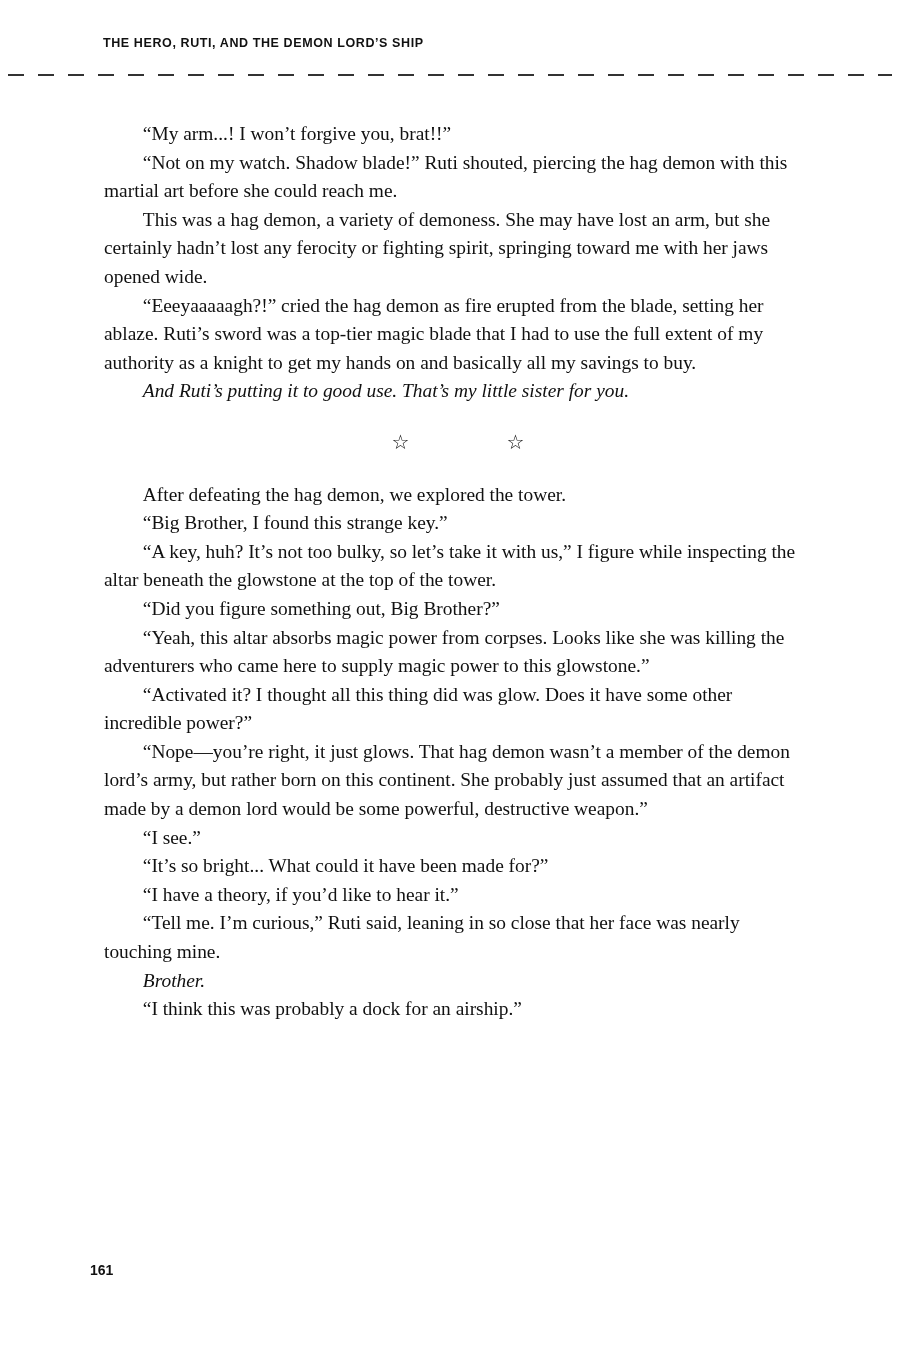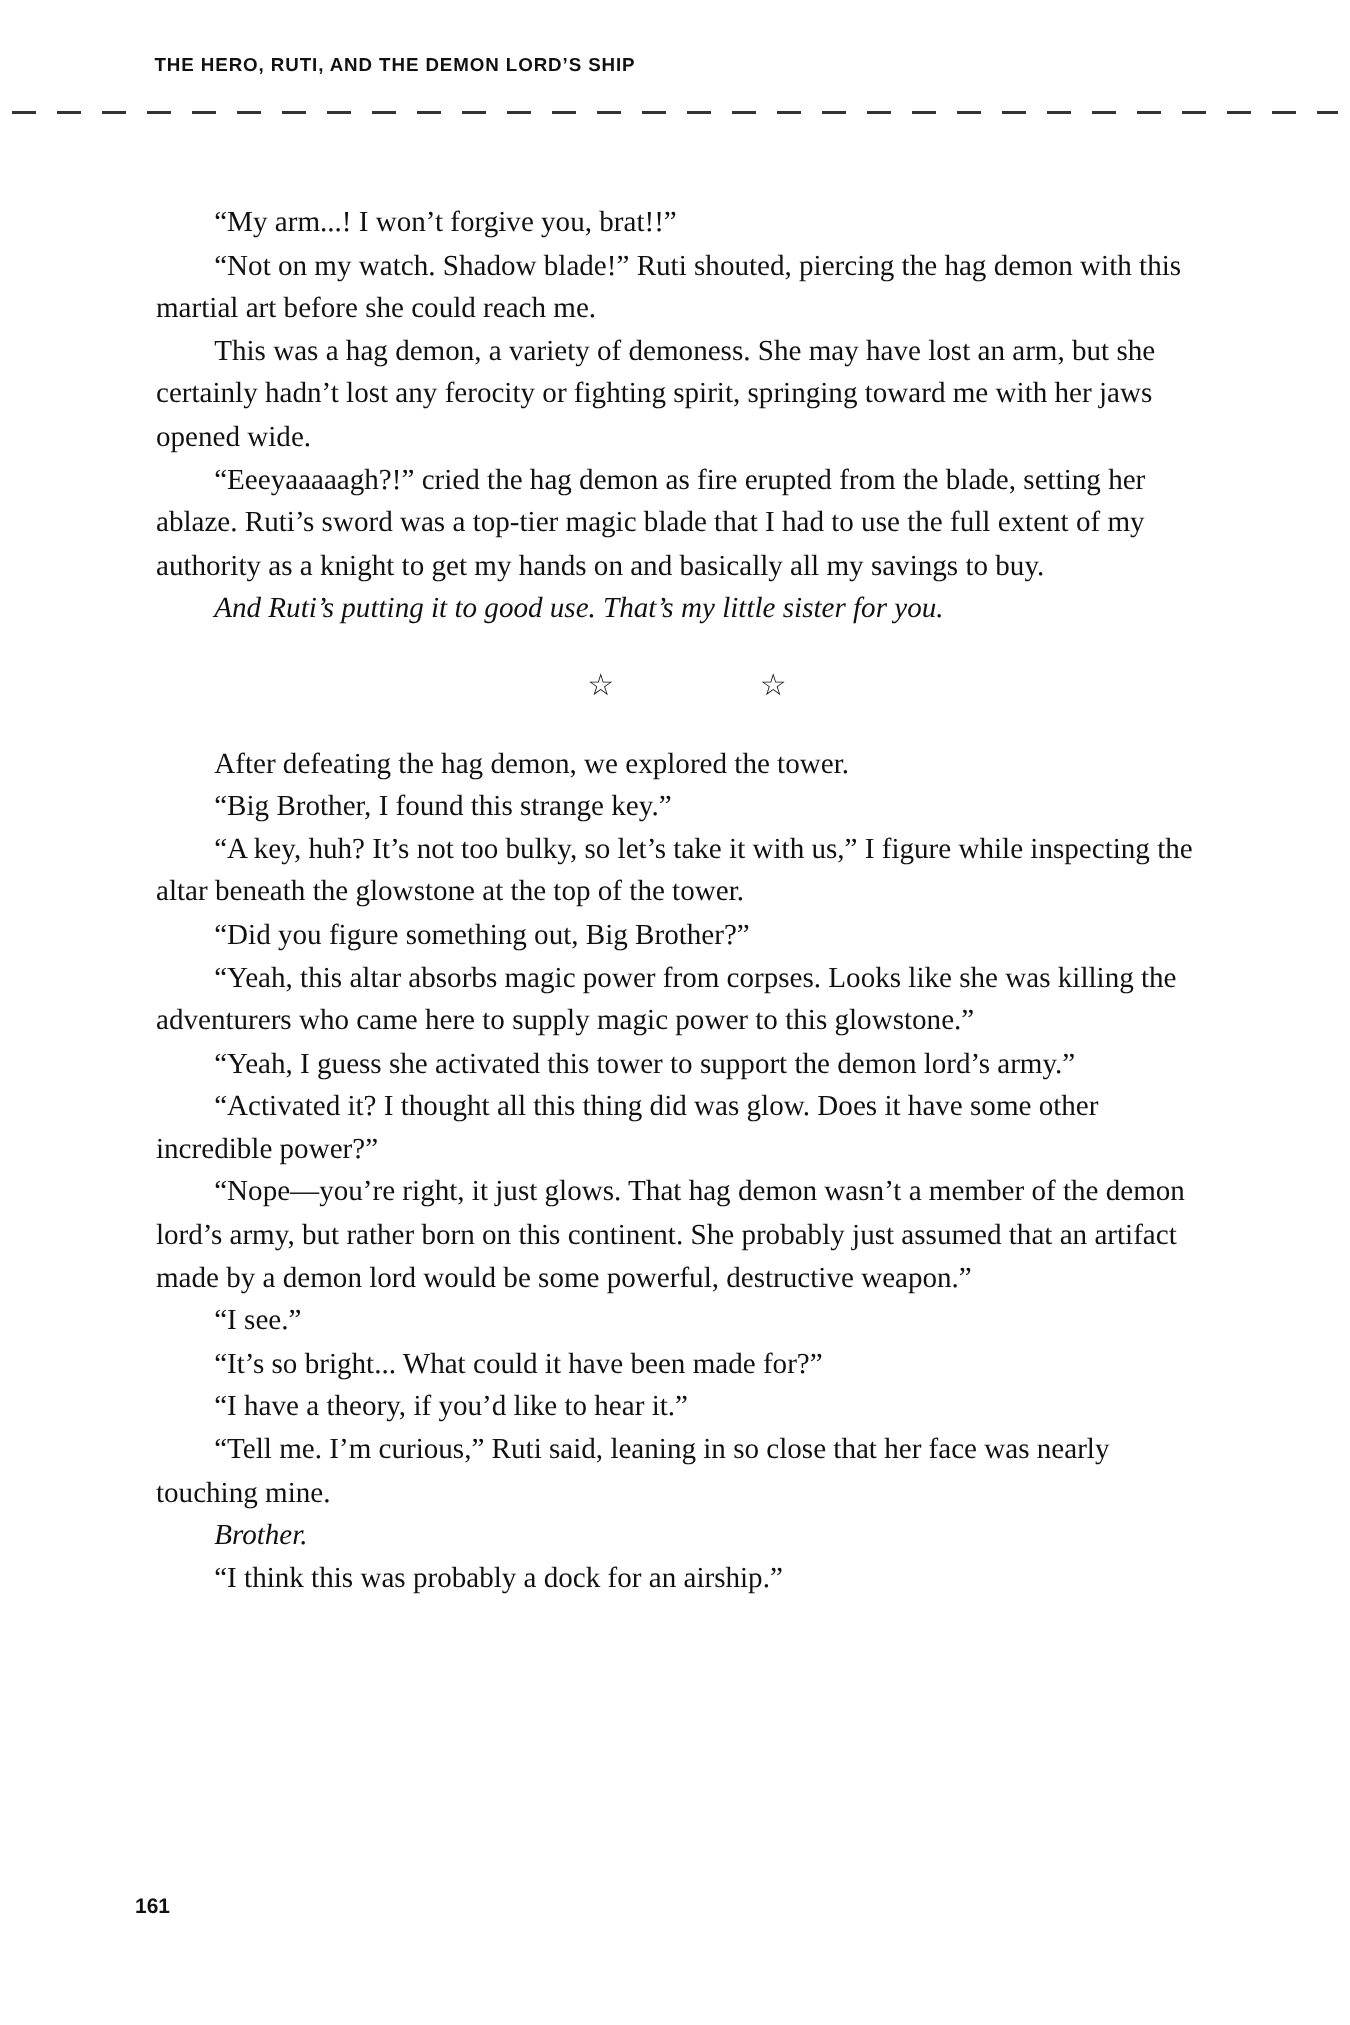--- a/index.html
+++ b/index.html
@@ -41,21 +41,21 @@
     background-image: repeating-linear-gradient(
       to right,
       #333333 0px,
       #333333 16px,
       transparent 16px,
       transparent 30px
     );
   }
   .body-text {
     position: absolute;
-    top: 135px;
+    top: 120px;
     left: 104px;
     width: 708px;
     font-size: 19.4px;
     line-height: 28.6px;
     text-align: left;
   }
   .body-text p {
     margin: 0;
     text-indent: 2.0em;
   }
@@ -95,21 +95,20 @@
       <p class="">“Not on my watch. Shadow blade!” Ruti shouted, piercing the hag demon with this martial art before she could reach me.</p>
       <p class="">This was a hag demon, a variety of demoness. She may have lost an arm, but she certainly hadn’t lost any ferocity or fighting spirit, springing toward me with her jaws opened wide.</p>
       <p class="">“Eeeyaaaaagh?!” cried the hag demon as fire erupted from the blade, setting her ablaze. Ruti’s sword was a top-tier magic blade that I had to use the full extent of my authority as a knight to get my hands on and basically all my savings to buy.</p>
       <p class="italic">And Ruti’s putting it to good use. That’s my little sister for you.</p>
       <div class="scene-break">☆ ☆</div>
       <p class="">After defeating the hag demon, we explored the tower.</p>
       <p class="">“Big Brother, I found this strange key.”</p>
       <p class="">“A key, huh? It’s not too bulky, so let’s take it with us,” I figure while inspecting the altar beneath the glowstone at the top of the tower.</p>
       <p class="">“Did you figure something out, Big Brother?”</p>
       <p class="">“Yeah, this altar absorbs magic power from corpses. Looks like she was killing the adventurers who came here to supply magic power to this glowstone.”</p>
-      <p class="">“Yeah, I guess she activated this tower to support the demon lord’s army.”</p>
       <p class="">“Activated it? I thought all this thing did was glow. Does it have some other incredible power?”</p>
       <p class="">“Nope—you’re right, it just glows. That hag demon wasn’t a member of the demon lord’s army, but rather born on this continent. She probably just assumed that an artifact made by a demon lord would be some powerful, destructive weapon.”</p>
       <p class="">“I see.”</p>
       <p class="">“It’s so bright... What could it have been made for?”</p>
       <p class="">“I have a theory, if you’d like to hear it.”</p>
       <p class="">“Tell me. I’m curious,” Ruti said, leaning in so close that her face was nearly touching mine.</p>
       <p class="italic">Brother.</p>
       <p class="">“I think this was probably a dock for an airship.”</p>
     </div>
 

